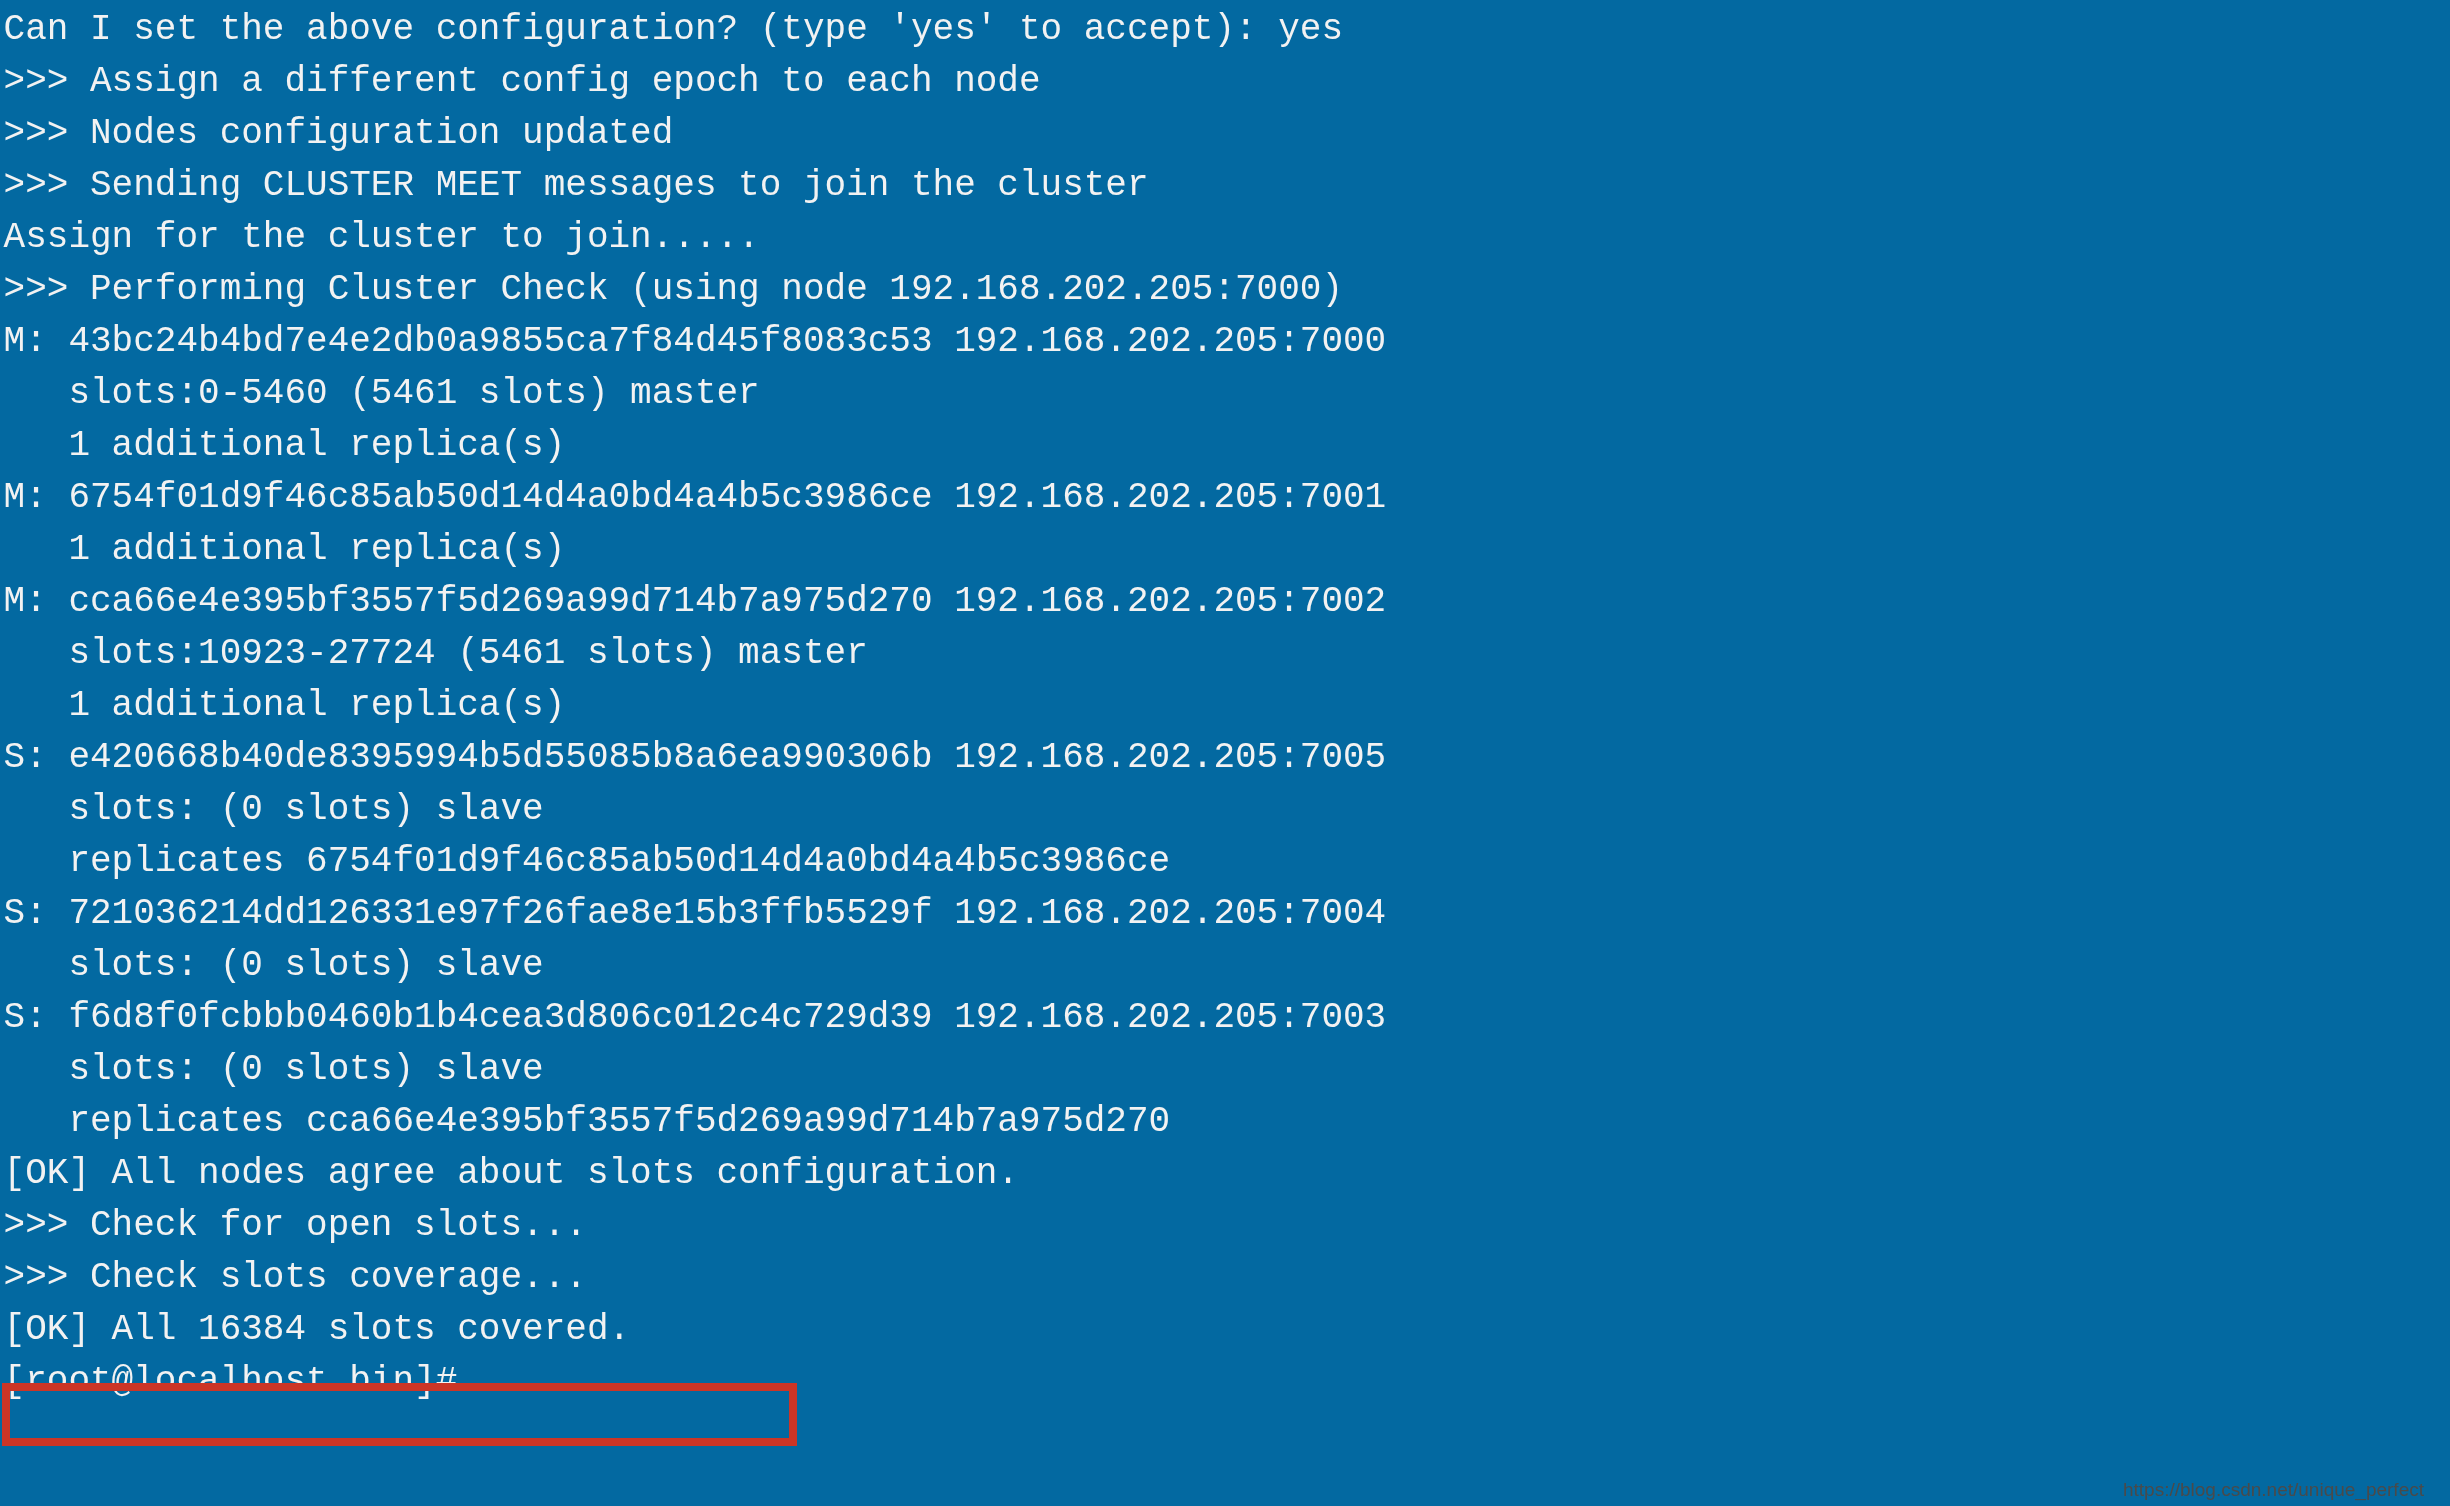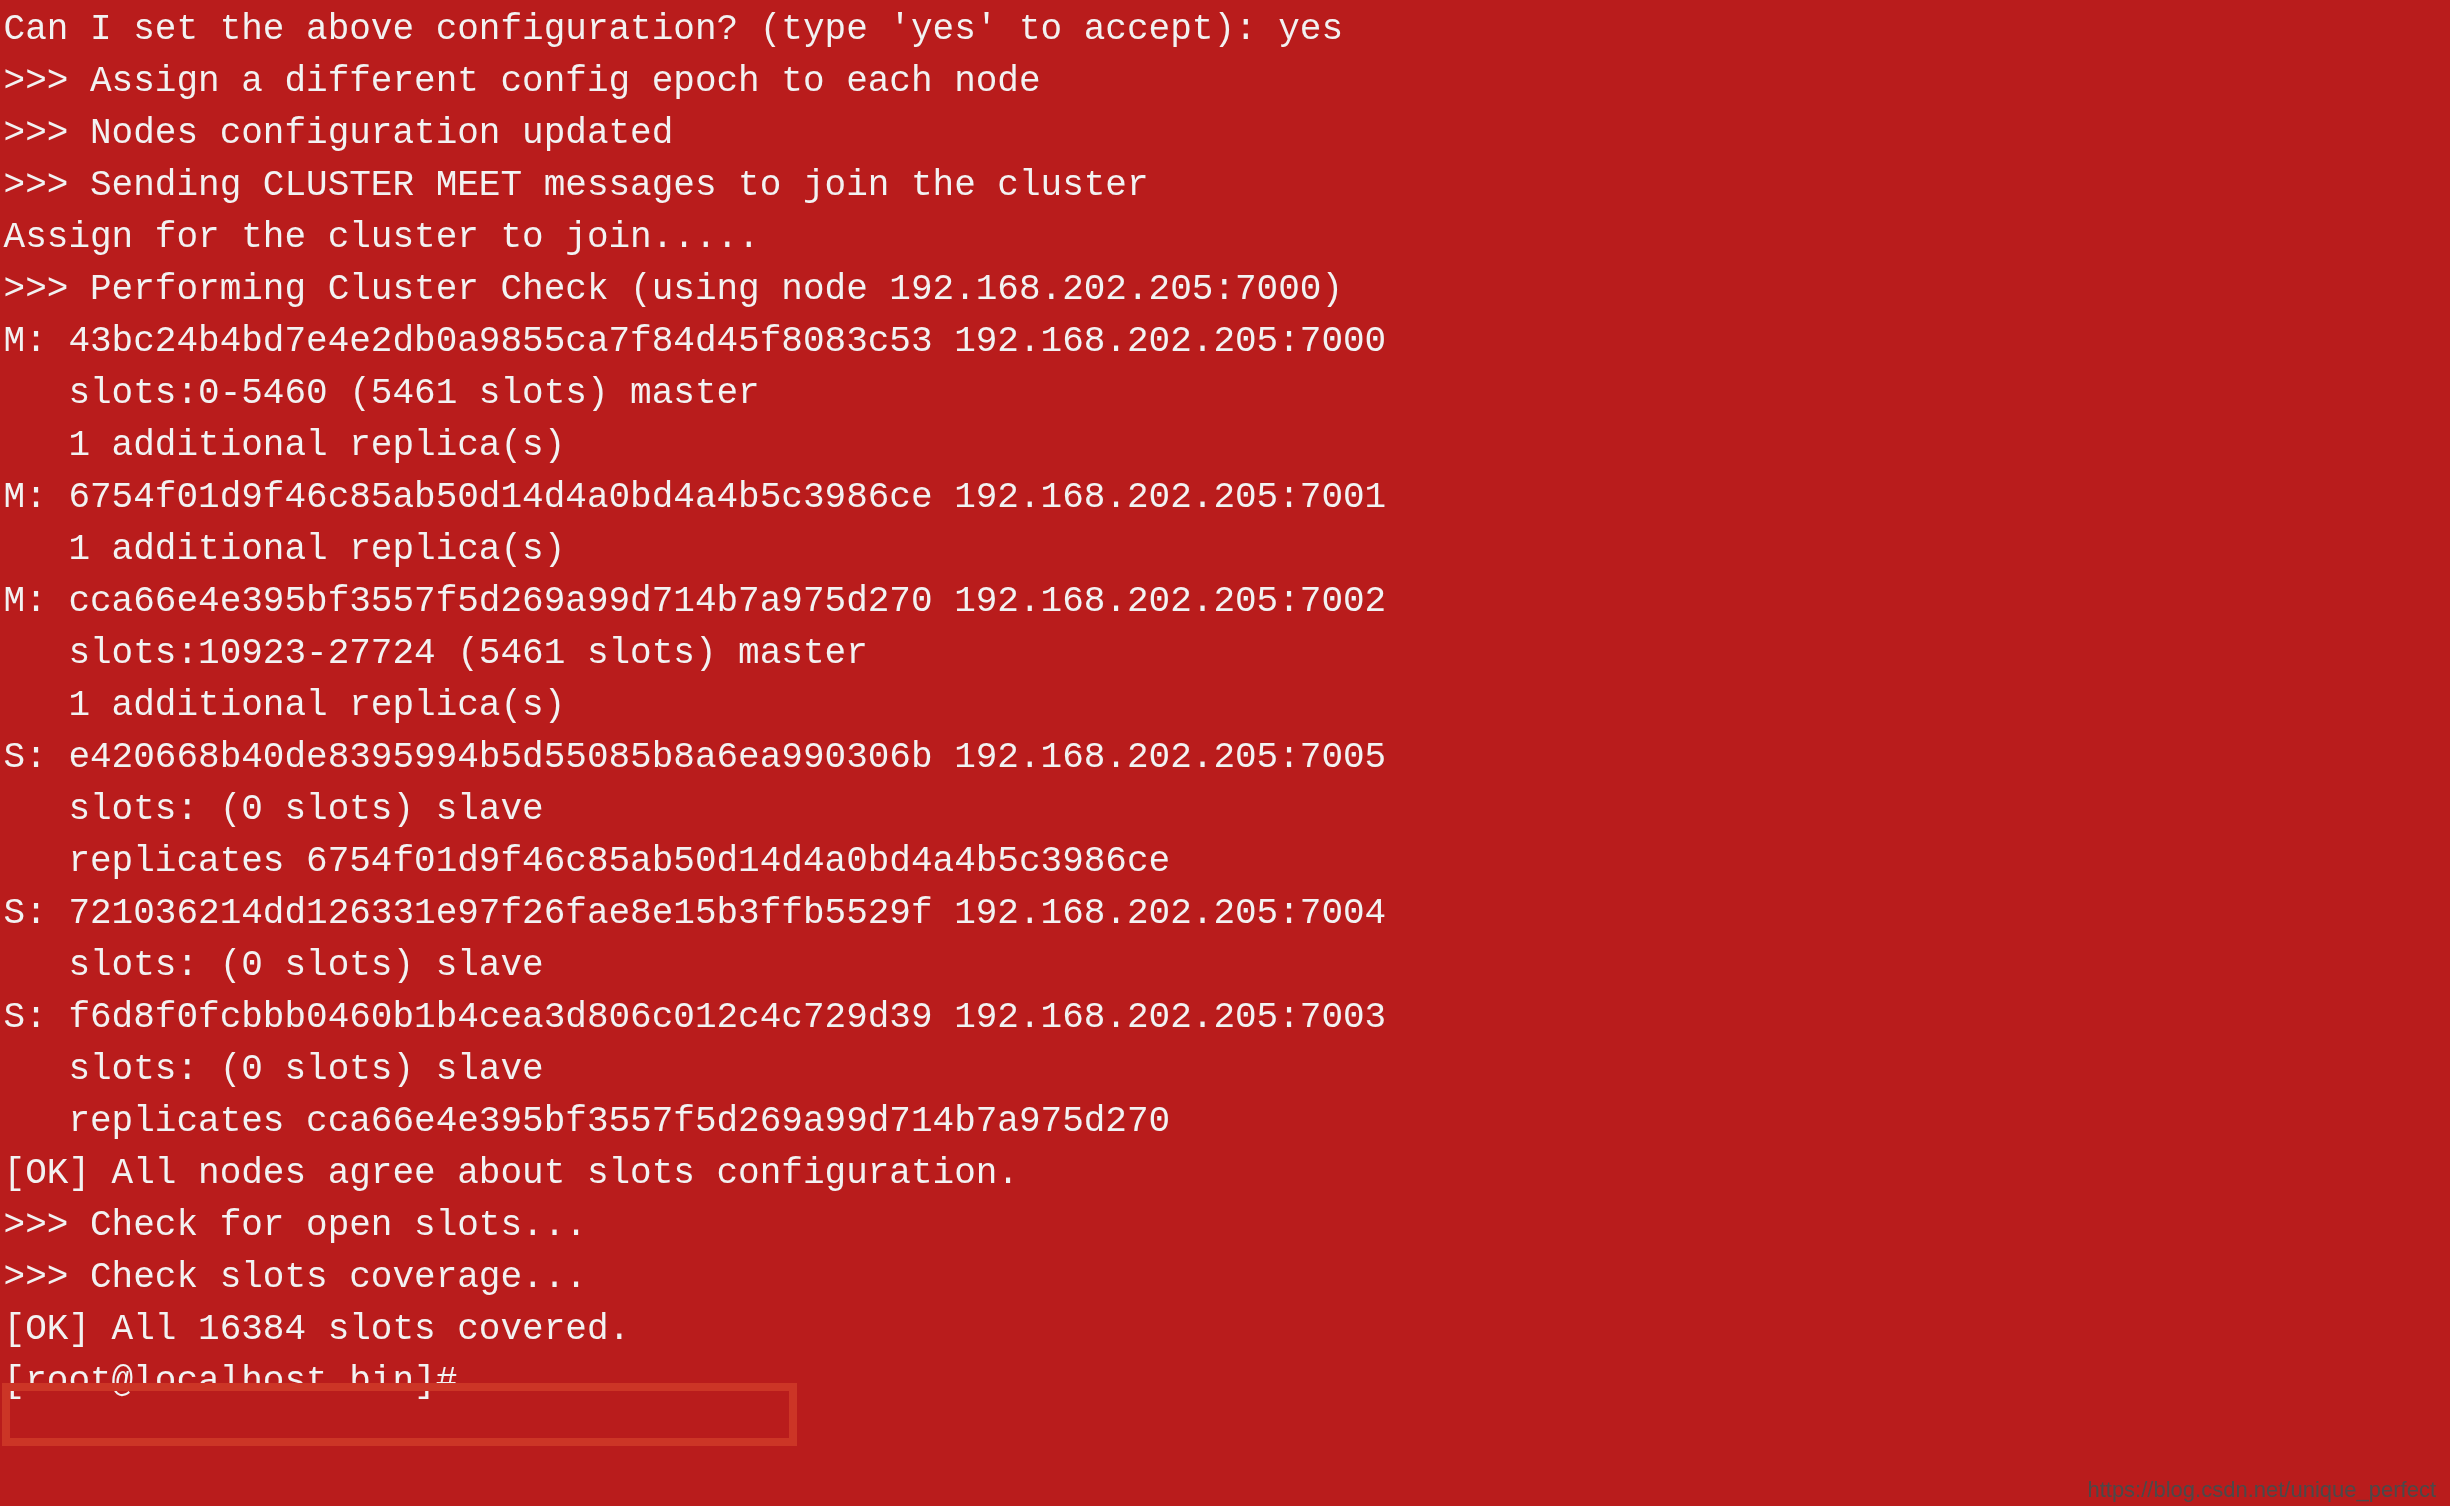--- a/index.html
+++ b/index.html
@@ -14,21 +14,21 @@
     position: relative;
     font-family: "Liberation Mono", "DejaVu Sans Mono", monospace;
   }
 
   #terminal {
     position: absolute;
     left: 0;
     top: 0;
     width: 2450px;
     height: 1507px;
-    background: #b91c1c;
+    background: #0369a1;
     box-sizing: border-box;
     padding: 3.6px 0 0 3.6px;
   }
 
   .term-line {
     display: block;
     color: #f2f2f2;
     font-size: 36px;
     line-height: 52px;
     height: 52px;
@@ -45,24 +45,24 @@
     top: 1383px;
     width: 795px;
     height: 63px;
     border: 8px solid #cc3526;
     box-sizing: border-box;
     pointer-events: none;
   }
 
   #watermark {
     position: absolute;
-    right: 14px;
+    right: 26px;
     bottom: 7.1px;
     color: #4a4a4a;
-    font-size: 22px;
+    font-size: 19px;
     line-height: 21.3px;
     white-space: pre;
     font-family: "Liberation Sans", sans-serif;
   }
 </style>
 </head>
 <body>
 
 <div id="terminal">
   <div id="terminal-output">

